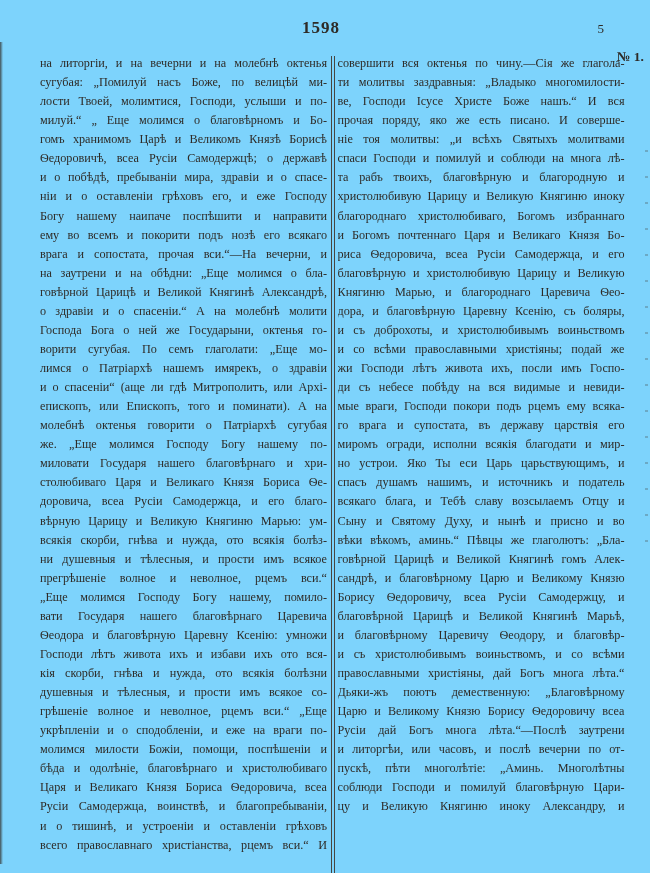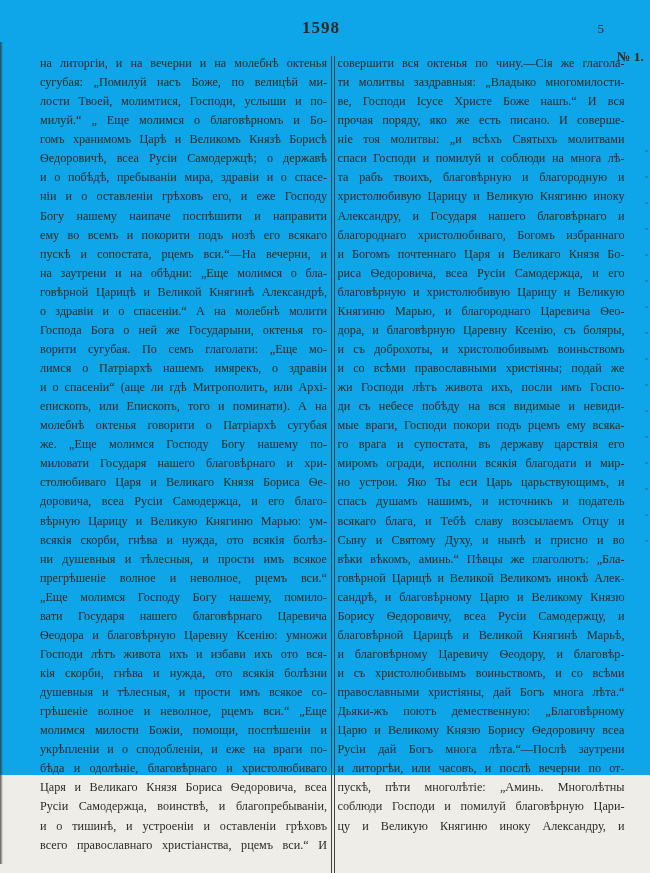--- a/index.html
+++ b/index.html
@@ -5,22 +5,22 @@
   html, body { margin: 0; padding: 0; }
   body {
     width: 650px; height: 873px;
     background: #efede7;
     font-family: "Liberation Serif", "DejaVu Serif", serif;
     color: #2e2b27;
     overflow: hidden;
   }
   .page {
     position: relative;
-    width: 650px; height: 775px;
-    background: #0ea5e9;
+    width: 650px; height: 873px;
+    background: #7dd3fc;
     box-sizing: border-box;
   }
   
   .edge-shadow-left {
     position: absolute; left: 0; top: 42px; height: 822px; width: 3px;
     background: linear-gradient(to right, rgba(45,40,33,0.75), rgba(45,40,33,0));
   }
   .edge-specks-right {
     position: absolute; right: 2px; top: 150px; height: 400px; width: 3px;
     background: repeating-linear-gradient(
@@ -84,21 +84,21 @@
         <div class="line">на литоргіи, и на вечерни и на молебнѣ октенья</div>
         <div class="line">сугубая: „Помилуй насъ Боже, по велицѣй ми-</div>
         <div class="line">лости Твоей, молимтися, Господи, услыши и по-</div>
         <div class="line">милуй.“ „ Еще молимся о благовѣрномъ и Бо-</div>
         <div class="line">гомъ хранимомъ Царѣ и Великомъ Князѣ Борисѣ</div>
         <div class="line">Ѳедоровичѣ, всеа Русіи Самодержцѣ; о державѣ</div>
         <div class="line">и о побѣдѣ, пребываніи мира, здравіи и о спасе-</div>
         <div class="line">ніи и о оставленіи грѣховъ его, и еже Господу</div>
         <div class="line">Богу нашему наипаче поспѣшити и направити</div>
         <div class="line">ему во всемъ и покорити подъ нозѣ его всякаго</div>
-        <div class="line">пускѣ и сопостата, рцемъ вси.“—На вечерни, и</div>
+        <div class="line">врага и сопостата, прочая вси.“—На вечерни, и</div>
         <div class="line">на заутрени и на обѣдни: „Еще молимся о бла-</div>
         <div class="line">говѣрной Царицѣ и Великой Княгинѣ Александрѣ,</div>
         <div class="line">о здравіи и о спасеніи.“ А на молебнѣ молити</div>
         <div class="line">Господа Бога о ней же Государыни, октенья го-</div>
         <div class="line">ворити сугубая. По семъ глаголати: „Еще мо-</div>
         <div class="line">лимся о Патріархѣ нашемъ имярекъ, о здравіи</div>
         <div class="line">и о спасеніи“ (аще ли гдѣ Митрополитъ, или Архі-</div>
         <div class="line">епископъ, или Епископъ, того и поминати). А на</div>
         <div class="line">молебнѣ октенья говорити о Патріархѣ сугубая</div>
         <div class="line">же. „Еще молимся Господу Богу нашему по-</div>
@@ -109,58 +109,57 @@
         <div class="line">всякія скорби, гнѣва и нужда, ото всякія болѣз-</div>
         <div class="line">ни душевныя и тѣлесныя, и прости имъ всякое</div>
         <div class="line">прегрѣшеніе волное и неволное, рцемъ вси.“</div>
         <div class="line">„Еще молимся Господу Богу нашему, помило-</div>
         <div class="line">вати Государя нашего благовѣрнаго Царевича</div>
         <div class="line">Ѳеодора и благовѣрную Царевну Ксенію: умножи</div>
         <div class="line">Господи лѣтъ живота ихъ и избави ихъ ото вся-</div>
         <div class="line">кія скорби, гнѣва и нужда, ото всякія болѣзни</div>
         <div class="line">душевныя и тѣлесныя, и прости имъ всякое со-</div>
         <div class="line">грѣшеніе волное и неволное, рцемъ вси.“ „Еще</div>
+        <div class="line">укрѣпленіи и о сподобленіи, и еже на враги по-</div>
         <div class="line">молимся милости Божіи, помощи, поспѣшеніи и</div>
-        <div class="line">укрѣпленіи и о сподобленіи, и еже на враги по-</div>
         <div class="line">бѣда и одолѣніе, благовѣрнаго и христолюбиваго</div>
         <div class="line">Царя и Великаго Князя Бориса Ѳедоровича, всеа</div>
         <div class="line">Русіи Самодержца, воинствѣ, и благопребываніи,</div>
         <div class="line">и о тишинѣ, и устроеніи и оставленіи грѣховъ</div>
         <div class="line">всего православнаго христіанства, рцемъ вси.“ И</div>
       </div>
     <div class="rule"></div>
     <div class="col">
         <div class="line">совершити вся октенья по чину.—Сія же глагола-</div>
         <div class="line">ти молитвы заздравныя: „Владыко многомилости-</div>
         <div class="line">ве, Господи Ісусе Христе Боже нашъ.“ И вся</div>
         <div class="line">прочая поряду, яко же есть писано. И соверше-</div>
         <div class="line">ніе тоя молитвы: „и всѣхъ Святыхъ молитвами</div>
         <div class="line">спаси Господи и помилуй и соблюди на многа лѣ-</div>
         <div class="line">та рабъ твоихъ, благовѣрную и благородную и</div>
         <div class="line">христолюбивую Царицу и Великую Княгиню иноку</div>
-        <div class="line">Александру, и Государя нашего благовѣрнаго и</div>
         <div class="line">благороднаго христолюбиваго, Богомъ избраннаго</div>
         <div class="line">и Богомъ почтеннаго Царя и Великаго Князя Бо-</div>
         <div class="line">риса Ѳедоровича, всеа Русіи Самодержца, и его</div>
         <div class="line">благовѣрную и христолюбивую Царицу и Великую</div>
         <div class="line">Княгиню Марью, и благороднаго Царевича Ѳео-</div>
         <div class="line">дора, и благовѣрную Царевну Ксенію, съ боляры,</div>
         <div class="line">и съ доброхоты, и христолюбивымъ воиньствомъ</div>
         <div class="line">и со всѣми православными христіяны; подай же</div>
         <div class="line">жи Господи лѣтъ живота ихъ, посли имъ Госпо-</div>
         <div class="line">ди съ небесе побѣду на вся видимые и невиди-</div>
         <div class="line">мые враги, Господи покори подъ рцемъ ему всяка-</div>
         <div class="line">го врага и супостата, въ державу царствія его</div>
         <div class="line">миромъ огради, исполни всякія благодати и мир-</div>
         <div class="line">но устрои. Яко Ты еси Царь царьствующимъ, и</div>
         <div class="line">спасъ душамъ нашимъ, и источникъ и податель</div>
         <div class="line">всякаго блага, и Тебѣ славу возсылаемъ Отцу и</div>
         <div class="line">Сыну и Святому Духу, и нынѣ и присно и во</div>
         <div class="line">вѣки вѣкомъ, аминь.“ Пѣвцы же глаголютъ: „Бла-</div>
-        <div class="line">говѣрной Царицѣ и Великой Великомъ инокѣ Алек-</div>
+        <div class="line">говѣрной Царицѣ и Великой Княгинѣ гомъ Алек-</div>
         <div class="line">сандрѣ, и благовѣрному Царю и Великому Князю</div>
         <div class="line">Борису Ѳедоровичу, всеа Русіи Самодержцу, и</div>
         <div class="line">благовѣрной Царицѣ и Великой Княгинѣ Марьѣ,</div>
         <div class="line">и благовѣрному Царевичу Ѳеодору, и благовѣр-</div>
         <div class="line">и съ христолюбивымъ воиньствомъ, и со всѣми</div>
         <div class="line">православными христіяны, дай Богъ многа лѣта.“</div>
         <div class="line">Дьяки-жъ поютъ демественную: „Благовѣрному</div>
         <div class="line">Царю и Великому Князю Борису Ѳедоровичу всеа</div>
         <div class="line">Русіи дай Богъ многа лѣта.“—Послѣ заутрени</div>
         <div class="line">и литоргѣи, или часовъ, и послѣ вечерни по от-</div>

